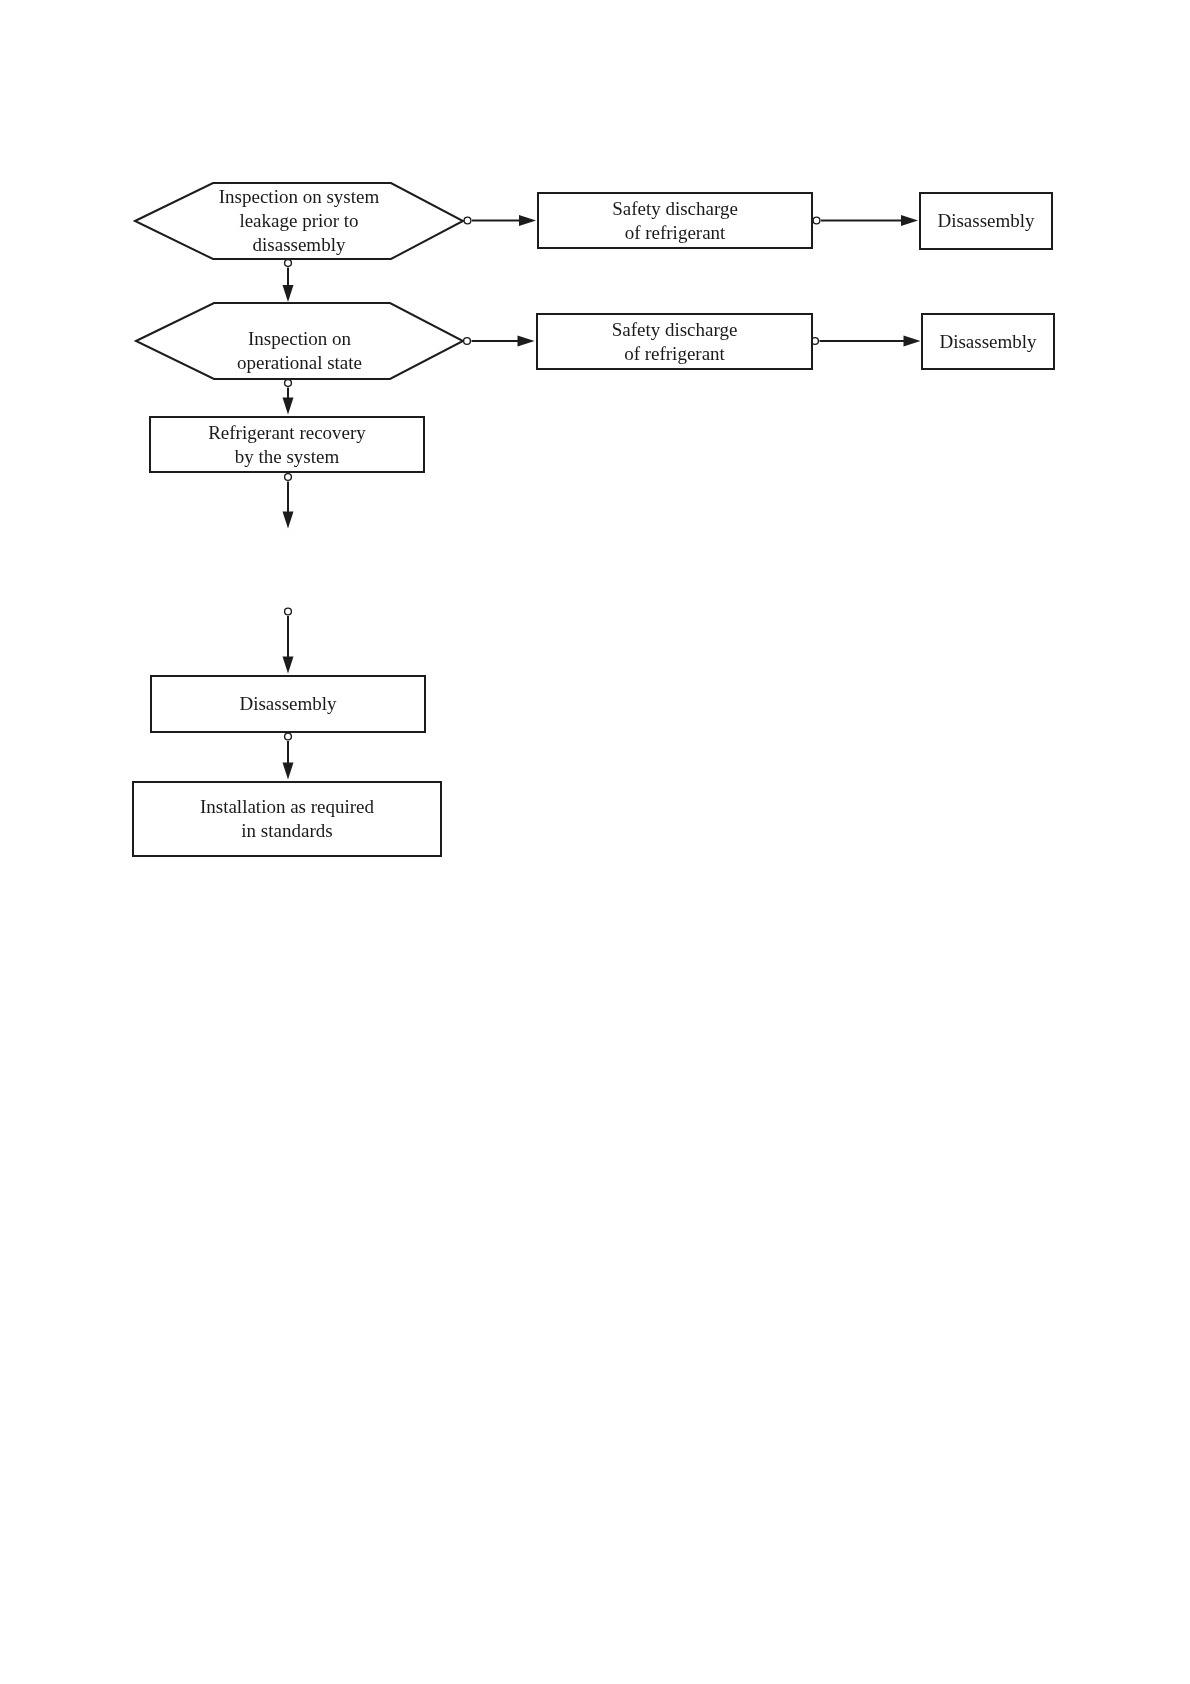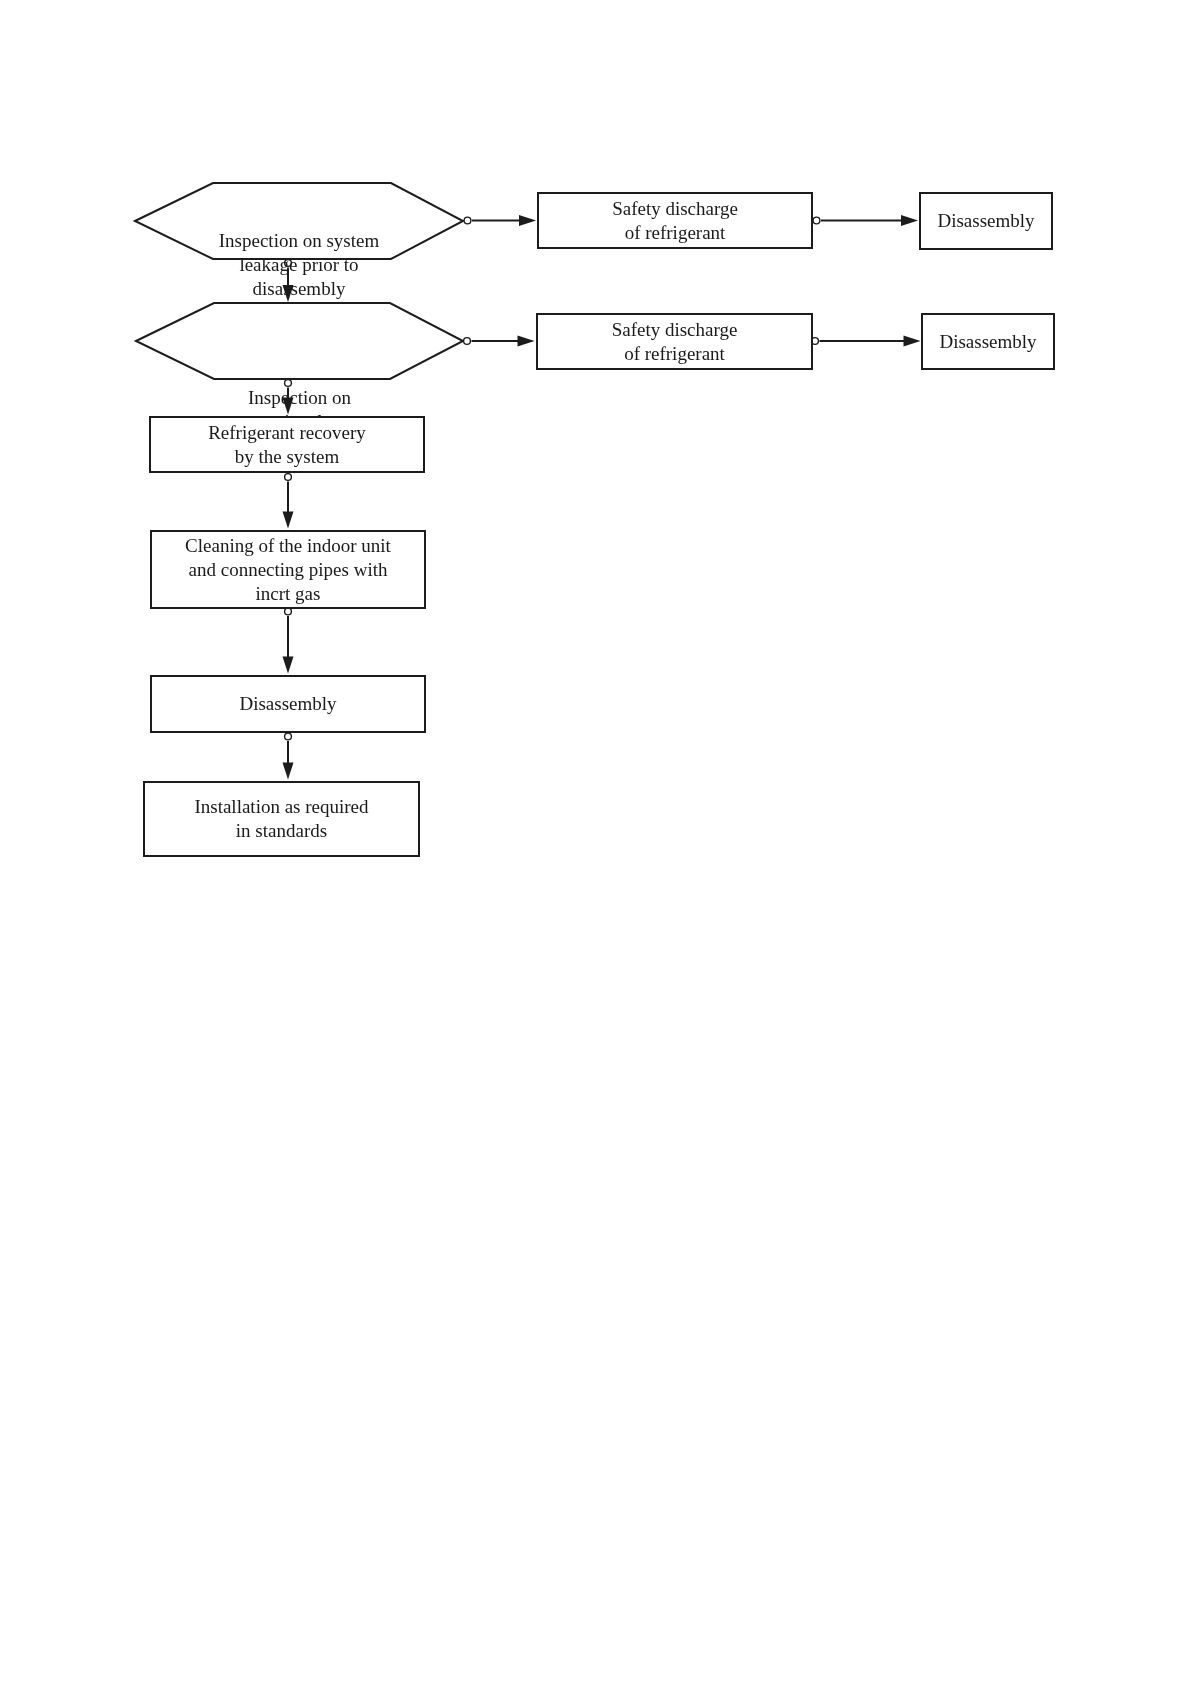--- a/index.html
+++ b/index.html
@@ -34,34 +34,33 @@
     font-size: 19px;
     line-height: 24px;
     white-space: pre-line;
   }
   .node.rect {
     border: 2px solid #1c1c1c;
     background: #ffffff;
   }
   .node.hex-label {
     background: transparent; 
-    margin-top: 44px;
   }
   
   .n-safety1   { left: 537px; top: 192px; width: 276px; height: 57px; }
   .n-disr1     { left: 919px; top: 192px; width: 134px; height: 58px; }
   .n-safety2   { left: 536px; top: 313px; width: 277px; height: 57px; }
   .n-disr2     { left: 921px; top: 313px; width: 134px; height: 57px; }
   .n-refrig    { left: 149px; top: 416px; width: 276px; height: 57px; align-items: center; }
   .n-cleaning  { left: 150px; top: 530px; width: 276px; height: 79px; }
   .n-dismain   { left: 150px; top: 675px; width: 276px; height: 58px; }
-  .n-install   { left: 143px; top: 781px; width: 277px; height: 76px; }
+  .n-install   { left: 132px; top: 781px; width: 310px; height: 76px; }
   
   .n-hex1      { left: 135px; top: 183px; width: 328px; height: 76px; }
-  .n-hex2      { left: 136px; top: 318px; width: 327px; height: 96px; }
+  .n-hex2      { left: 136px; top: 303px; width: 327px; height: 96px; }
 </style>
 </head>
 <body>
 
 <div class="canvas">
 
   <svg class="connector-layer" viewBox="0 0 1190 1684" xmlns="http://www.w3.org/2000/svg">
 
     <polygon points="135,221 213,183 391,183 463,221 391,259 213,259" fill="#ffffff" stroke="#1c1c1c" stroke-width="2"></polygon>
     <polygon points="136,341 214,303 390,303 463,341 390,379 214,379" fill="#ffffff" stroke="#1c1c1c" stroke-width="2"></polygon>
@@ -142,25 +141,20 @@
     <span>Safety discharge
 of refrigerant</span>
   </div>
   <div class="node rect n-disr2">
     <span>Disassembly</span>
   </div>
   <div class="node rect n-refrig">
     <span>Refrigerant recovery
 by the system</span>
   </div>
-  <div class="node rect n-cleaning">
-    <span>Cleaning of the indoor unit
-and connecting pipes with
-incrt gas</span>
-  </div>
   <div class="node rect n-dismain">
     <span>Disassembly</span>
   </div>
   <div class="node rect n-install">
     <span>Installation as required
 in standards</span>
   </div>
 
 </div>
 

